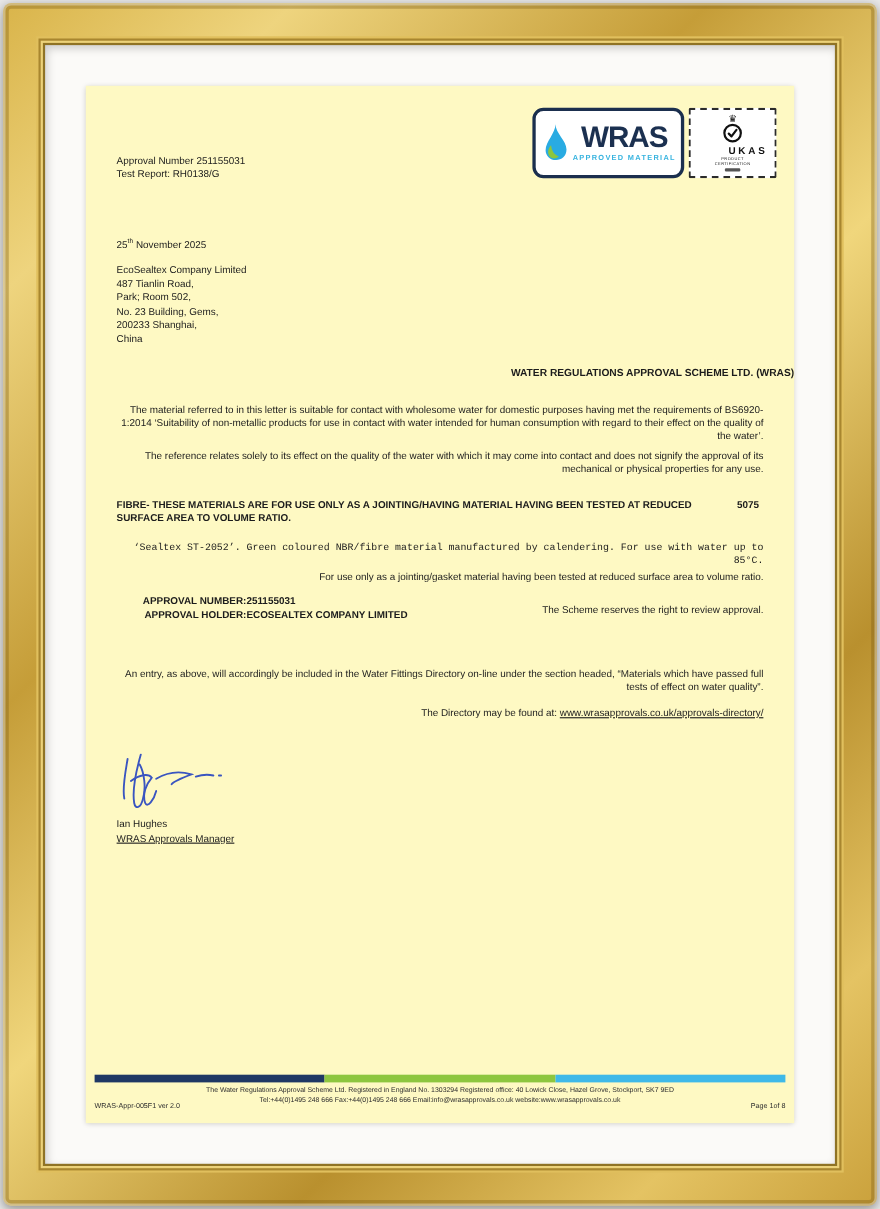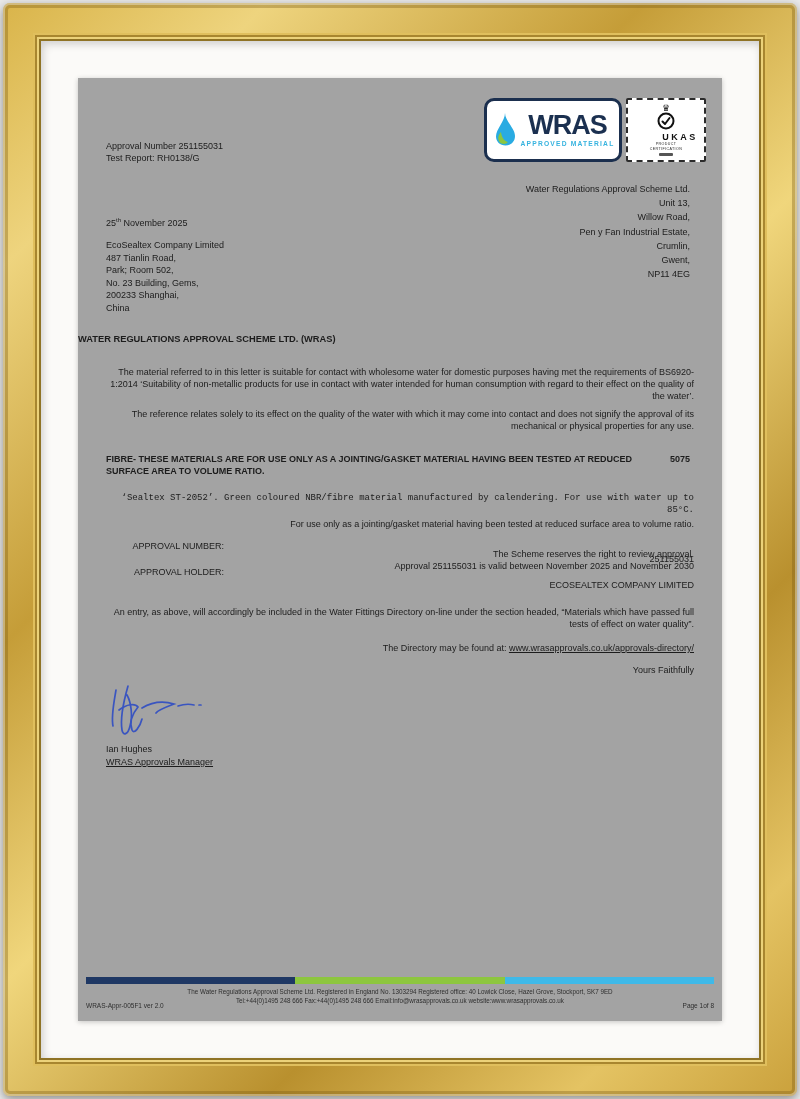--- a/index.html
+++ b/index.html
@@ -22,21 +22,21 @@
     background:#fbfaf8;
     box-shadow:
       0 0 0 2px #8f7325,
       0 0 0 4px #ecd27a,
       0 0 0 6px #a8862f,
       0 0 0 8px #e0bf5d,
       inset 2px 3px 8px rgba(0,0,0,.18);
   }
   .paper{
     position:absolute; inset:37px;
-    background:#a3a3a3;
+    background:#fef9c3;
     box-shadow:0 1px 5px rgba(0,0,0,.22);
     color:#1c1c1c;
     font-size:9px;
     line-height:12px;
   }
   .abs{position:absolute;}
   
   .logo-row{display:flex; gap:4px; align-items:stretch;}
   .wras-box{
     width:132px;height:58px;border:3px solid #1b2f4e;border-radius:10px;
@@ -49,27 +49,27 @@
     width:76px;height:60px;border:2px dashed #2b2b2b;border-radius:2px;background:#fff;
     display:flex;flex-direction:column;align-items:center;justify-content:center;line-height:1;
   }
   .ukas-crown{font-size:9px;color:#111;margin-bottom:-1px;}
   .ukas-name{font-weight:bold;font-size:9px;letter-spacing:2.5px;color:#111;margin-top:1px;margin-left:28px;}
   .ukas-caption{font-size:3.6px;letter-spacing:.4px;color:#222;margin-top:1px;text-align:center;}
   .ukas-num-smudge{width:14px;height:3px;background:#555;margin-top:2px;border-radius:1px;}
   
   .right-align{text-align:right;line-height:14.2px;}
   .recipient{line-height:12.6px;}
-  .title-block{left:0;right:0;text-align:left;font-weight:bold;font-size:9.3px;line-height:13px;}
+  .title-block{left:0;right:0;text-align:right;font-weight:bold;font-size:9.3px;line-height:13px;}
   .u{text-decoration:underline;}
   .body-par{left:28px;right:28px;text-align:right;}
   .fibre-wrap{left:28px;right:28px;}
   .fibre-text{display:inline-block;max-width:540px;font-weight:bold;}
   .fibre-code{position:absolute;right:4px;top:0;font-weight:bold;}
-  .appr-row{display:flex;font-weight:normal;line-height:13px;flex-direction:column;}
+  .appr-row{display:flex;font-weight:bold;line-height:13px;}
   .appr-label{width:118px;}
   .link{color:#1c1c1c;text-decoration:underline;cursor:pointer;}
   .sig-name{font-weight:normal;line-height:12.5px;}
   
   .footer-bar{height:7px;display:flex;}
   .footer-bar .seg{flex:1;}
   .seg-navy{background:#1f3864;}
   .seg-green{background:#8dc63f;}
   .seg-blue{background:#3fb9e8;}
   .footer-center{left:0;right:0;text-align:center;font-size:6.3px;line-height:9px;color:#2e2e2e;}
@@ -108,29 +108,20 @@
           <span class="ukas-caption">CERTIFICATION</span>
           <span class="ukas-num-smudge"></span>
         </div>
       </div>
 
       <div class="abs" style="top:62px; left:28px;">
         <div>Approval Number 251155031</div>
         <div>Test Report: RH0138/G</div>
       </div>
 
-      <div class="abs right-align" style="top:104px; right:32px;">
-        <div>Water Regulations Approval Scheme Ltd.</div>
-        <div>Unit 13,</div>
-        <div>Willow Road,</div>
-        <div>Pen y Fan Industrial Estate,</div>
-        <div>Crumlin,</div>
-        <div>Gwent,</div>
-        <div>NP11 4EG</div>
-      </div>
 
       <div class="abs" style="top:136px; left:28px;">
         <span>25</span><sup style="font-size:6px;">th</sup><span> November 2025</span>
       </div>
 
       <div class="abs recipient" style="top:161px; left:28px;">
         <div>EcoSealtex Company Limited</div>
         <div>487 Tianlin Road,</div>
         <div>Park; Room 502,</div>
         <div>No. 23 Building, Gems,</div>
@@ -139,50 +130,48 @@
       </div>
 
       <div class="abs title-block" style="top:255px;">
         <div>WATER REGULATIONS APPROVAL SCHEME LTD. (WRAS)</div>
       </div>
 
       <div class="abs body-par" style="top:288px;">The material referred to in this letter is suitable for contact with wholesome water for domestic purposes having met the requirements of BS6920-1:2014 ‘Suitability of non-metallic products for use in contact with water intended for human consumption with regard to their effect on the quality of the water’.</div>
       <div class="abs body-par" style="top:330px;">The reference relates solely to its effect on the quality of the water with which it may come into contact and does not signify the approval of its mechanical or physical properties for any use.</div>
 
       <div class="abs fibre-wrap" style="top:375px;">
-        <span class="fibre-text">FIBRE- THESE MATERIALS ARE FOR USE ONLY AS A JOINTING/GASKET MATERIAL HAVING BEEN TESTED AT REDUCED SURFACE AREA TO VOLUME RATIO.</span>
+        <span class="fibre-text">FIBRE- THESE MATERIALS ARE FOR USE ONLY AS A JOINTING/HAVING MATERIAL HAVING BEEN TESTED AT REDUCED SURFACE AREA TO VOLUME RATIO.</span>
         <span class="fibre-code">5075</span>
       </div>
 
       <div class="abs body-par" style="top:414px;font-family:Liberation Mono, monospace;">‘Sealtex ST-2052’. Green coloured NBR/fibre material manufactured by calendering. For use with water up to 85°C.</div>
       <div class="abs body-par" style="top:440px;">For use only as a jointing/gasket material having been tested at reduced surface area to volume ratio.</div>
 
       <div class="abs body-par" style="top:462px;">
         <div class="appr-row">
           <span class="appr-label">APPROVAL NUMBER:</span>
           <span>251155031</span>
         </div>
         <div class="appr-row">
           <span class="appr-label">APPROVAL HOLDER:</span>
           <span>ECOSEALTEX COMPANY LIMITED</span>
         </div>
       </div>
 
       <div class="abs body-par" style="top:470px;">
         <div>The Scheme reserves the right to review approval.</div>
-        <div>Approval 251155031 is valid between November 2025 and November 2030</div>
       </div>
 
       <div class="abs body-par" style="top:564px;">
         <span>The Directory may be found at: </span><span class="link">www.wrasapprovals.co.uk/approvals-directory/</span>
       </div>
 
       <div class="abs body-par" style="top:528px;">An entry, as above, will accordingly be included in the Water Fittings Directory on-line under the section headed, “Materials which have passed full tests of effect on water quality”.</div>
 
-      <div class="abs body-par" style="top:586px;">Yours Faithfully</div>
 
       <div class="abs" style="top:602px; left:28px;">
         <svg width="130" height="58" viewBox="0 0 130 58">
           <g fill="none" stroke="#3a55c0" stroke-width="1.7" stroke-linecap="round">
             <path d="M10 10 C8 22 5 36 7 46"></path>
             <path d="M22 6 C18 20 14 38 16 50 C17 56 22 55 24 46 C27 36 25 22 21 15"></path>
             <path d="M13 30 C21 24 29 23 32 27 C27 33 23 42 26 50 C28 55 34 47 36 39"></path>
             <path d="M36 28 C46 22 58 21 68 24 C60 27 52 30 50 33"></path>
             <path d="M72 26 C78 24 84 24 88 25"></path>
             <path d="M93 25 L95 25"></path>

